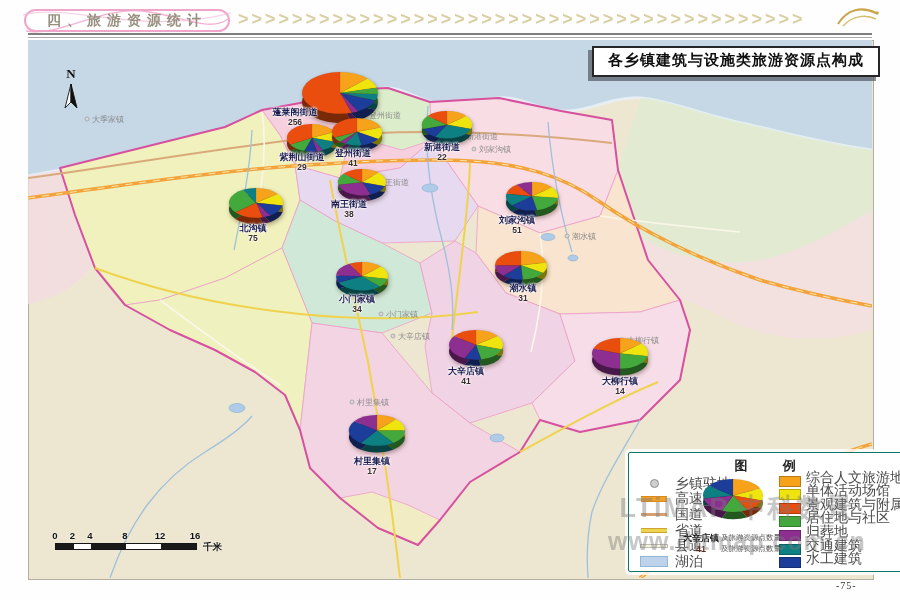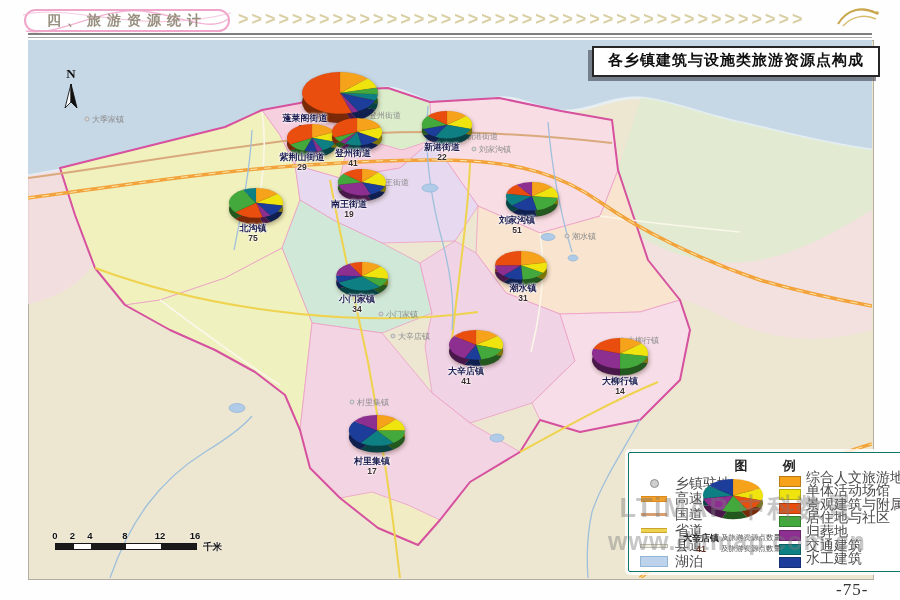--- a/index.html
+++ b/index.html
@@ -67,21 +67,21 @@
   .wm2{font-size:25px;letter-spacing:1px;margin-top:1px;}
   
   .scalebar{position:absolute;left:55px;top:530px;width:190px;height:26px;z-index:4;
             font-weight:bold;font-size:9.5px;color:#111;}
   .scalebar .tick{position:absolute;top:0;transform:translateX(-50%);text-shadow:0 0 2px #fff;}
   #sb-bar{position:absolute;left:0;top:13px;width:140px;height:5px;border:1px solid #161616;background:#fff;}
   #sb-bar .seg{position:absolute;top:0;height:100%;}
   .sb-unit{position:absolute;left:148px;top:11px;text-shadow:0 0 2px #fff;}
   
   .pagenum{position:absolute;left:836px;top:580px;font-family:"Liberation Serif","DejaVu Serif",serif;
-           font-size:17px;color:#333;letter-spacing:1px;}
+           font-size:10px;color:#333;letter-spacing:1px;}
 </style>
 </head>
 <body>
 
 <div class="page">
 
   <div class="ribbon">
     <div class="ribbon-box"></div>
     <svg width="214" height="29" viewBox="0 0 214 29">
       <path d="M6,25 C40,31 80,1 122,5 C160,9 190,27 208,13" fill="none" stroke="#F0A6CB" stroke-width="1.3" opacity="0.85"></path>
@@ -189,21 +189,21 @@
           <path d="M40,32.02 L58.3,50.3 A38,20.900000000000002 0 0 1 51.7,51.9 Z" fill="rgb(73,24,75)" stroke="rgba(60,30,10,.22)" stroke-width="0.3"></path>
           <path d="M40,32.02 L51.7,51.9 A38,20.900000000000002 0 1 1 40.0,11.1 Z" fill="rgb(121,41,8)" stroke="rgba(60,30,10,.22)" stroke-width="0.3"></path>
           <path d="M40,22.900000000000002 L40.0,2.0 A38,20.900000000000002 0 0 1 67.7,8.6 Z" fill="#F6A21B" stroke="rgba(60,30,10,.22)" stroke-width="0.3"></path>
           <path d="M40,22.900000000000002 L67.7,8.6 A38,20.900000000000002 0 0 1 76.8,17.7 Z" fill="#F0E40F" stroke="rgba(60,30,10,.22)" stroke-width="0.3"></path>
           <path d="M40,22.900000000000002 L76.8,17.7 A38,20.900000000000002 0 0 1 77.9,24.2 Z" fill="#44A93C" stroke="rgba(60,30,10,.22)" stroke-width="0.3"></path>
           <path d="M40,22.900000000000002 L77.9,24.2 A38,20.900000000000002 0 0 1 75.3,30.6 Z" fill="#0E7F82" stroke="rgba(60,30,10,.22)" stroke-width="0.3"></path>
           <path d="M40,22.900000000000002 L75.3,30.6 A38,20.900000000000002 0 0 1 58.3,41.2 Z" fill="#1C3D99" stroke="rgba(60,30,10,.22)" stroke-width="0.3"></path>
           <path d="M40,22.900000000000002 L58.3,41.2 A38,20.900000000000002 0 0 1 51.7,42.8 Z" fill="#8D2E91" stroke="rgba(60,30,10,.22)" stroke-width="0.3"></path>
           <path d="M40,22.900000000000002 L51.7,42.8 A38,20.900000000000002 0 1 1 40.0,2.0 Z" fill="#E94E0F" stroke="rgba(60,30,10,.22)" stroke-width="0.3"></path>
         </svg></div>
-      <div class="pie-label" style="left: 305px; top: 107px; margin-top: 6px;">
+      <div class="pie-label" style="left: 295px; top: 107px;">
         <div>蓬莱阁街道</div>
         <div class="val">256</div>
       </div>
       <div class="pie" style="left: 285px; top: 122.25px;"><svg width="54" height="37.5" viewBox="0 0 54 37.5">
           <path d="M27,21.75 L27.0,8.0 A25,13.750000000000002 0 0 1 49.6,15.9 Z" fill="rgb(128,84,14)" stroke="rgba(60,30,10,.22)" stroke-width="0.3"></path>
           <path d="M27,21.75 L49.6,15.9 A25,13.750000000000002 0 0 1 50.8,26.0 Z" fill="rgb(125,119,8)" stroke="rgba(60,30,10,.22)" stroke-width="0.3"></path>
           <path d="M27,21.75 L50.8,26.0 A25,13.750000000000002 0 0 1 37.6,34.2 Z" fill="rgb(7,66,68)" stroke="rgba(60,30,10,.22)" stroke-width="0.3"></path>
           <path d="M27,21.75 L37.6,34.2 A25,13.750000000000002 0 0 1 31.7,35.3 Z" fill="rgb(73,24,75)" stroke="rgba(60,30,10,.22)" stroke-width="0.3"></path>
           <path d="M27,21.75 L31.7,35.3 A25,13.750000000000002 0 0 1 19.3,34.8 Z" fill="rgb(15,32,80)" stroke="rgba(60,30,10,.22)" stroke-width="0.3"></path>
           <path d="M27,21.75 L19.3,34.8 A25,13.750000000000002 0 0 1 5.1,28.4 Z" fill="rgb(35,88,31)" stroke="rgba(60,30,10,.22)" stroke-width="0.3"></path>
@@ -267,21 +267,21 @@
           <path d="M26,20.96 L7.5,12.5 A24,13.200000000000001 0 0 1 26.0,7.8 Z" fill="rgb(121,41,8)" stroke="rgba(60,30,10,.22)" stroke-width="0.3"></path>
           <path d="M26,15.200000000000001 L26.0,2.0 A24,13.200000000000001 0 0 1 42.4,5.6 Z" fill="#F6A21B" stroke="rgba(60,30,10,.22)" stroke-width="0.3"></path>
           <path d="M26,15.200000000000001 L42.4,5.6 A24,13.200000000000001 0 0 1 48.8,19.3 Z" fill="#F0E40F" stroke="rgba(60,30,10,.22)" stroke-width="0.3"></path>
           <path d="M26,15.200000000000001 L48.8,19.3 A24,13.200000000000001 0 0 1 34.8,27.5 Z" fill="#1C3D99" stroke="rgba(60,30,10,.22)" stroke-width="0.3"></path>
           <path d="M26,15.200000000000001 L34.8,27.5 A24,13.200000000000001 0 0 1 2.4,17.7 Z" fill="#8D2E91" stroke="rgba(60,30,10,.22)" stroke-width="0.3"></path>
           <path d="M26,15.200000000000001 L2.4,17.7 A24,13.200000000000001 0 0 1 7.5,6.8 Z" fill="#44A93C" stroke="rgba(60,30,10,.22)" stroke-width="0.3"></path>
           <path d="M26,15.200000000000001 L7.5,6.8 A24,13.200000000000001 0 0 1 26.0,2.0 Z" fill="#E94E0F" stroke="rgba(60,30,10,.22)" stroke-width="0.3"></path>
         </svg></div>
       <div class="pie-label" style="left: 349px; top: 199px;">
         <div>南王街道</div>
-        <div class="val">19</div>
+        <div class="val">38</div>
       </div>
       <div class="pie" style="left: 504px; top: 179.7px;"><svg width="56" height="38.84" viewBox="0 0 56 38.84">
           <path d="M28,22.54 L28.0,8.2 A26,14.3 0 0 1 48.0,13.4 Z" fill="rgb(128,84,14)" stroke="rgba(60,30,10,.22)" stroke-width="0.3"></path>
           <path d="M28,22.54 L48.0,13.4 A26,14.3 0 0 1 53.8,24.3 Z" fill="rgb(125,119,8)" stroke="rgba(60,30,10,.22)" stroke-width="0.3"></path>
           <path d="M28,22.54 L53.8,24.3 A26,14.3 0 0 1 32.9,36.6 Z" fill="rgb(35,88,31)" stroke="rgba(60,30,10,.22)" stroke-width="0.3"></path>
           <path d="M28,22.54 L32.9,36.6 A26,14.3 0 0 1 8.0,31.7 Z" fill="rgb(15,32,80)" stroke="rgba(60,30,10,.22)" stroke-width="0.3"></path>
           <path d="M28,22.54 L8.0,31.7 A26,14.3 0 0 1 2.5,19.9 Z" fill="rgb(7,66,68)" stroke="rgba(60,30,10,.22)" stroke-width="0.3"></path>
           <path d="M28,22.54 L2.5,19.9 A26,14.3 0 0 1 12.7,11.0 Z" fill="rgb(121,41,8)" stroke="rgba(60,30,10,.22)" stroke-width="0.3"></path>
           <path d="M28,22.54 L12.7,11.0 A26,14.3 0 0 1 28.0,8.2 Z" fill="rgb(73,24,75)" stroke="rgba(60,30,10,.22)" stroke-width="0.3"></path>
           <path d="M28,16.3 L28.0,2.0 A26,14.3 0 0 1 48.0,7.2 Z" fill="#F6A21B" stroke="rgba(60,30,10,.22)" stroke-width="0.3"></path>

